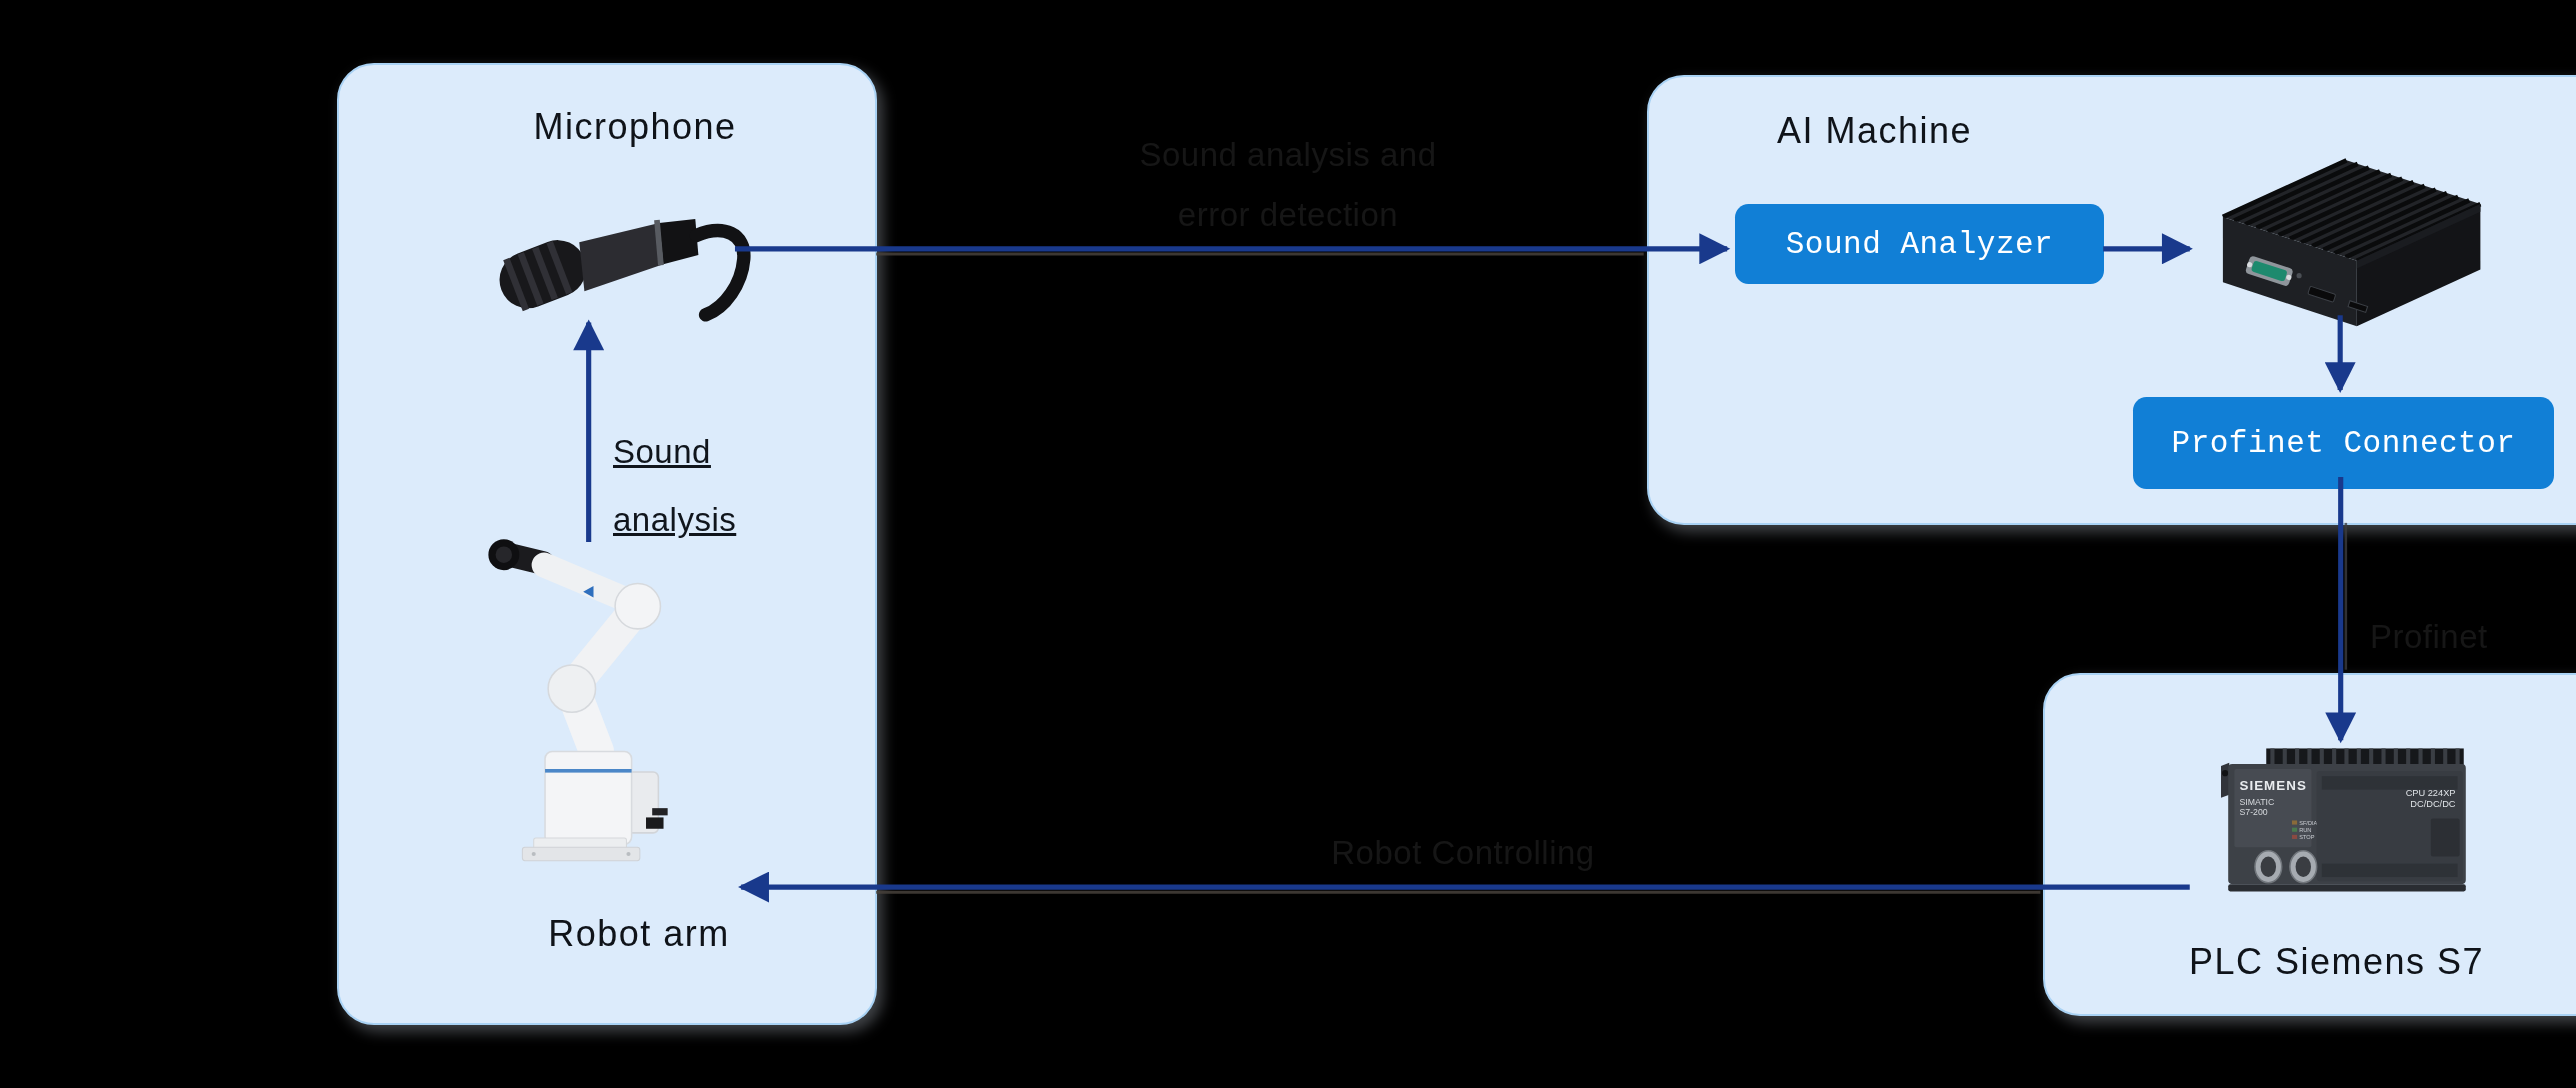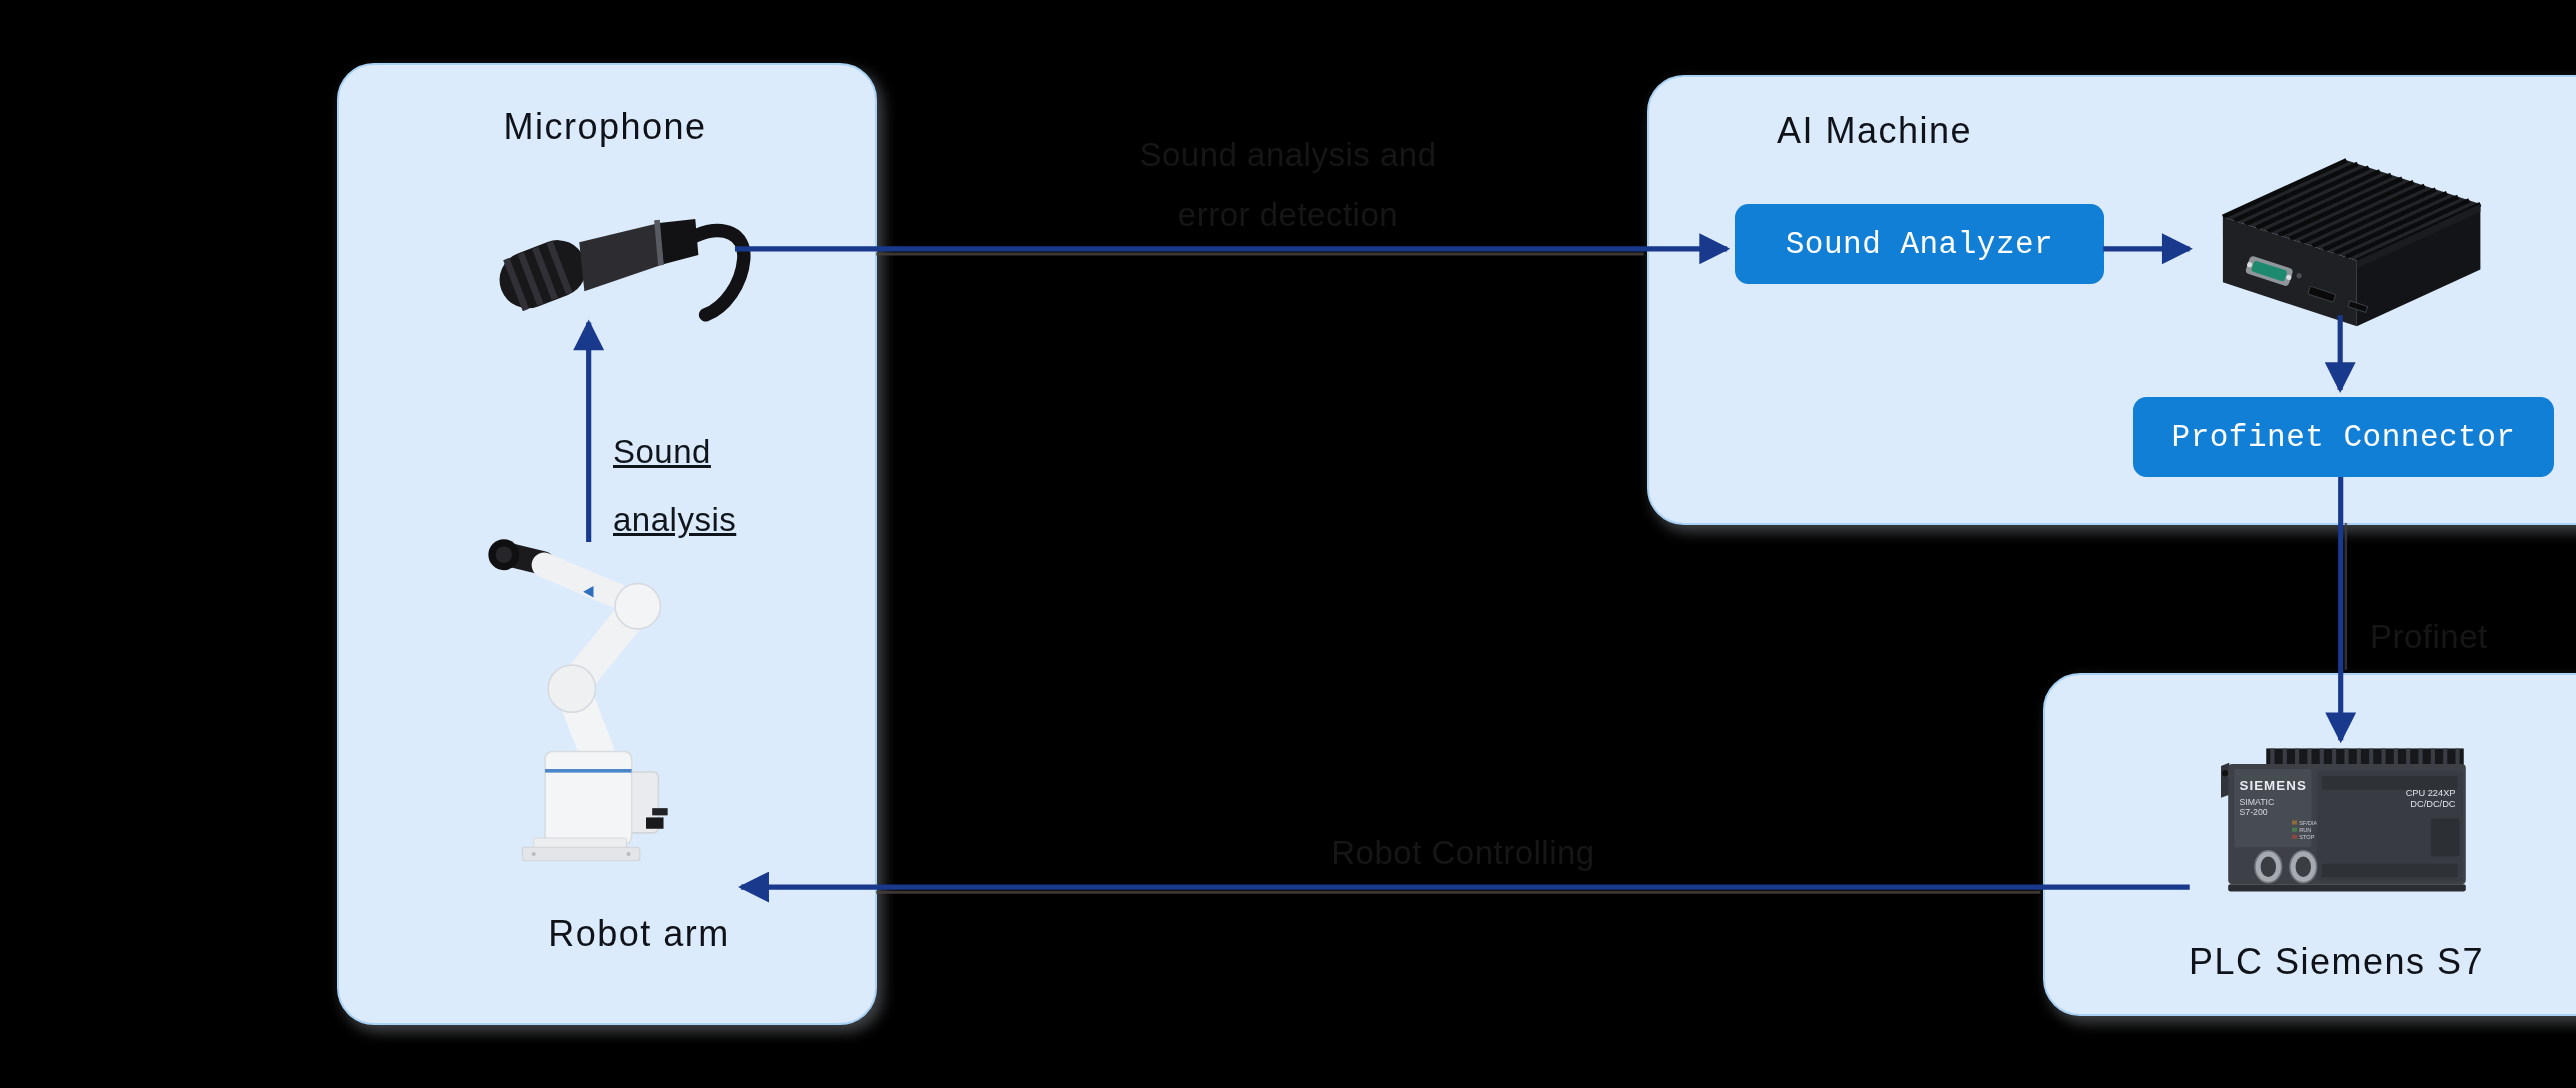--- a/index.html
+++ b/index.html
@@ -5,29 +5,29 @@
   html,body{margin:0;padding:0;background:#000;}
   .canvas{position:relative;width:2968px;height:1088px;background:#000000;overflow:hidden;
           font-family:"Liberation Sans",sans-serif;}
   .station{position:absolute;background:#dcebfb;border:2.6px solid #a9d2f4;border-radius:37px;
            box-shadow:5.2px 6.2px 13.4px rgba(128,134,142,0.5);}
   #robot-station{left:337px;top:63px;width:536px;height:958px;}
   #ai-station{left:1647px;top:75px;width:984px;height:446px;}
   #plc-station{left:2043px;top:673px;width:587px;height:339px;}
   .box-label{position:absolute;color:#0f1319;font-size:36px;font-weight:500;letter-spacing:1.5px;white-space:nowrap;}
   .centered{text-align:center;}
-  #microphone-label{left:337px;top:106px;width:536px;}
+  #microphone-label{left:337px;top:106px;width:536px;padding-left:30px;}
   #robot-arm-label{left:339px;top:913px;width:536px;margin-left:32px;}
   #ai-title{left:1777px;top:110px;}
   #plc-label{left:2043px;top:941px;width:587px;}
   .node-button{position:absolute;background:#117fd6;border-radius:13.4px;color:#ffffff;
                display:flex;align-items:center;justify-content:center;
                font-size:31px;font-weight:500;letter-spacing:0.5px;font-family:Liberation Mono, monospace;}
   #sound-analyzer-btn{left:1735px;top:204px;width:369px;height:80px;}
-  #profinet-btn{left:2133px;top:397px;width:421px;height:80px;}
+  #profinet-btn{left:2133px;top:397px;width:421px;height:92px;}
   .flow-label{position:absolute;color:#161616;font-size:33px;font-weight:500;
               letter-spacing:0.5px;line-height:60px;white-space:nowrap;}
   #sound-analysis-label{left:1082px;top:125px;width:412px;text-align:center;}
   #sound-recording-label{left:613px;top:418px;line-height:68px;color:#10151c;text-decoration:underline;}
   #profinet-label{left:2370px;top:607px;}
   #robot-controlling-label{left:1252px;top:823px;width:422px;text-align:center;}
   .icon{position:absolute;}
   #mic-icon{left:489px;top:188px;width:263px;height:147px;}
   #robot-icon{left:482px;top:531px;width:191px;height:340px;}
   #ai-device-icon{left:2192px;top:155px;width:309px;height:178px;}

